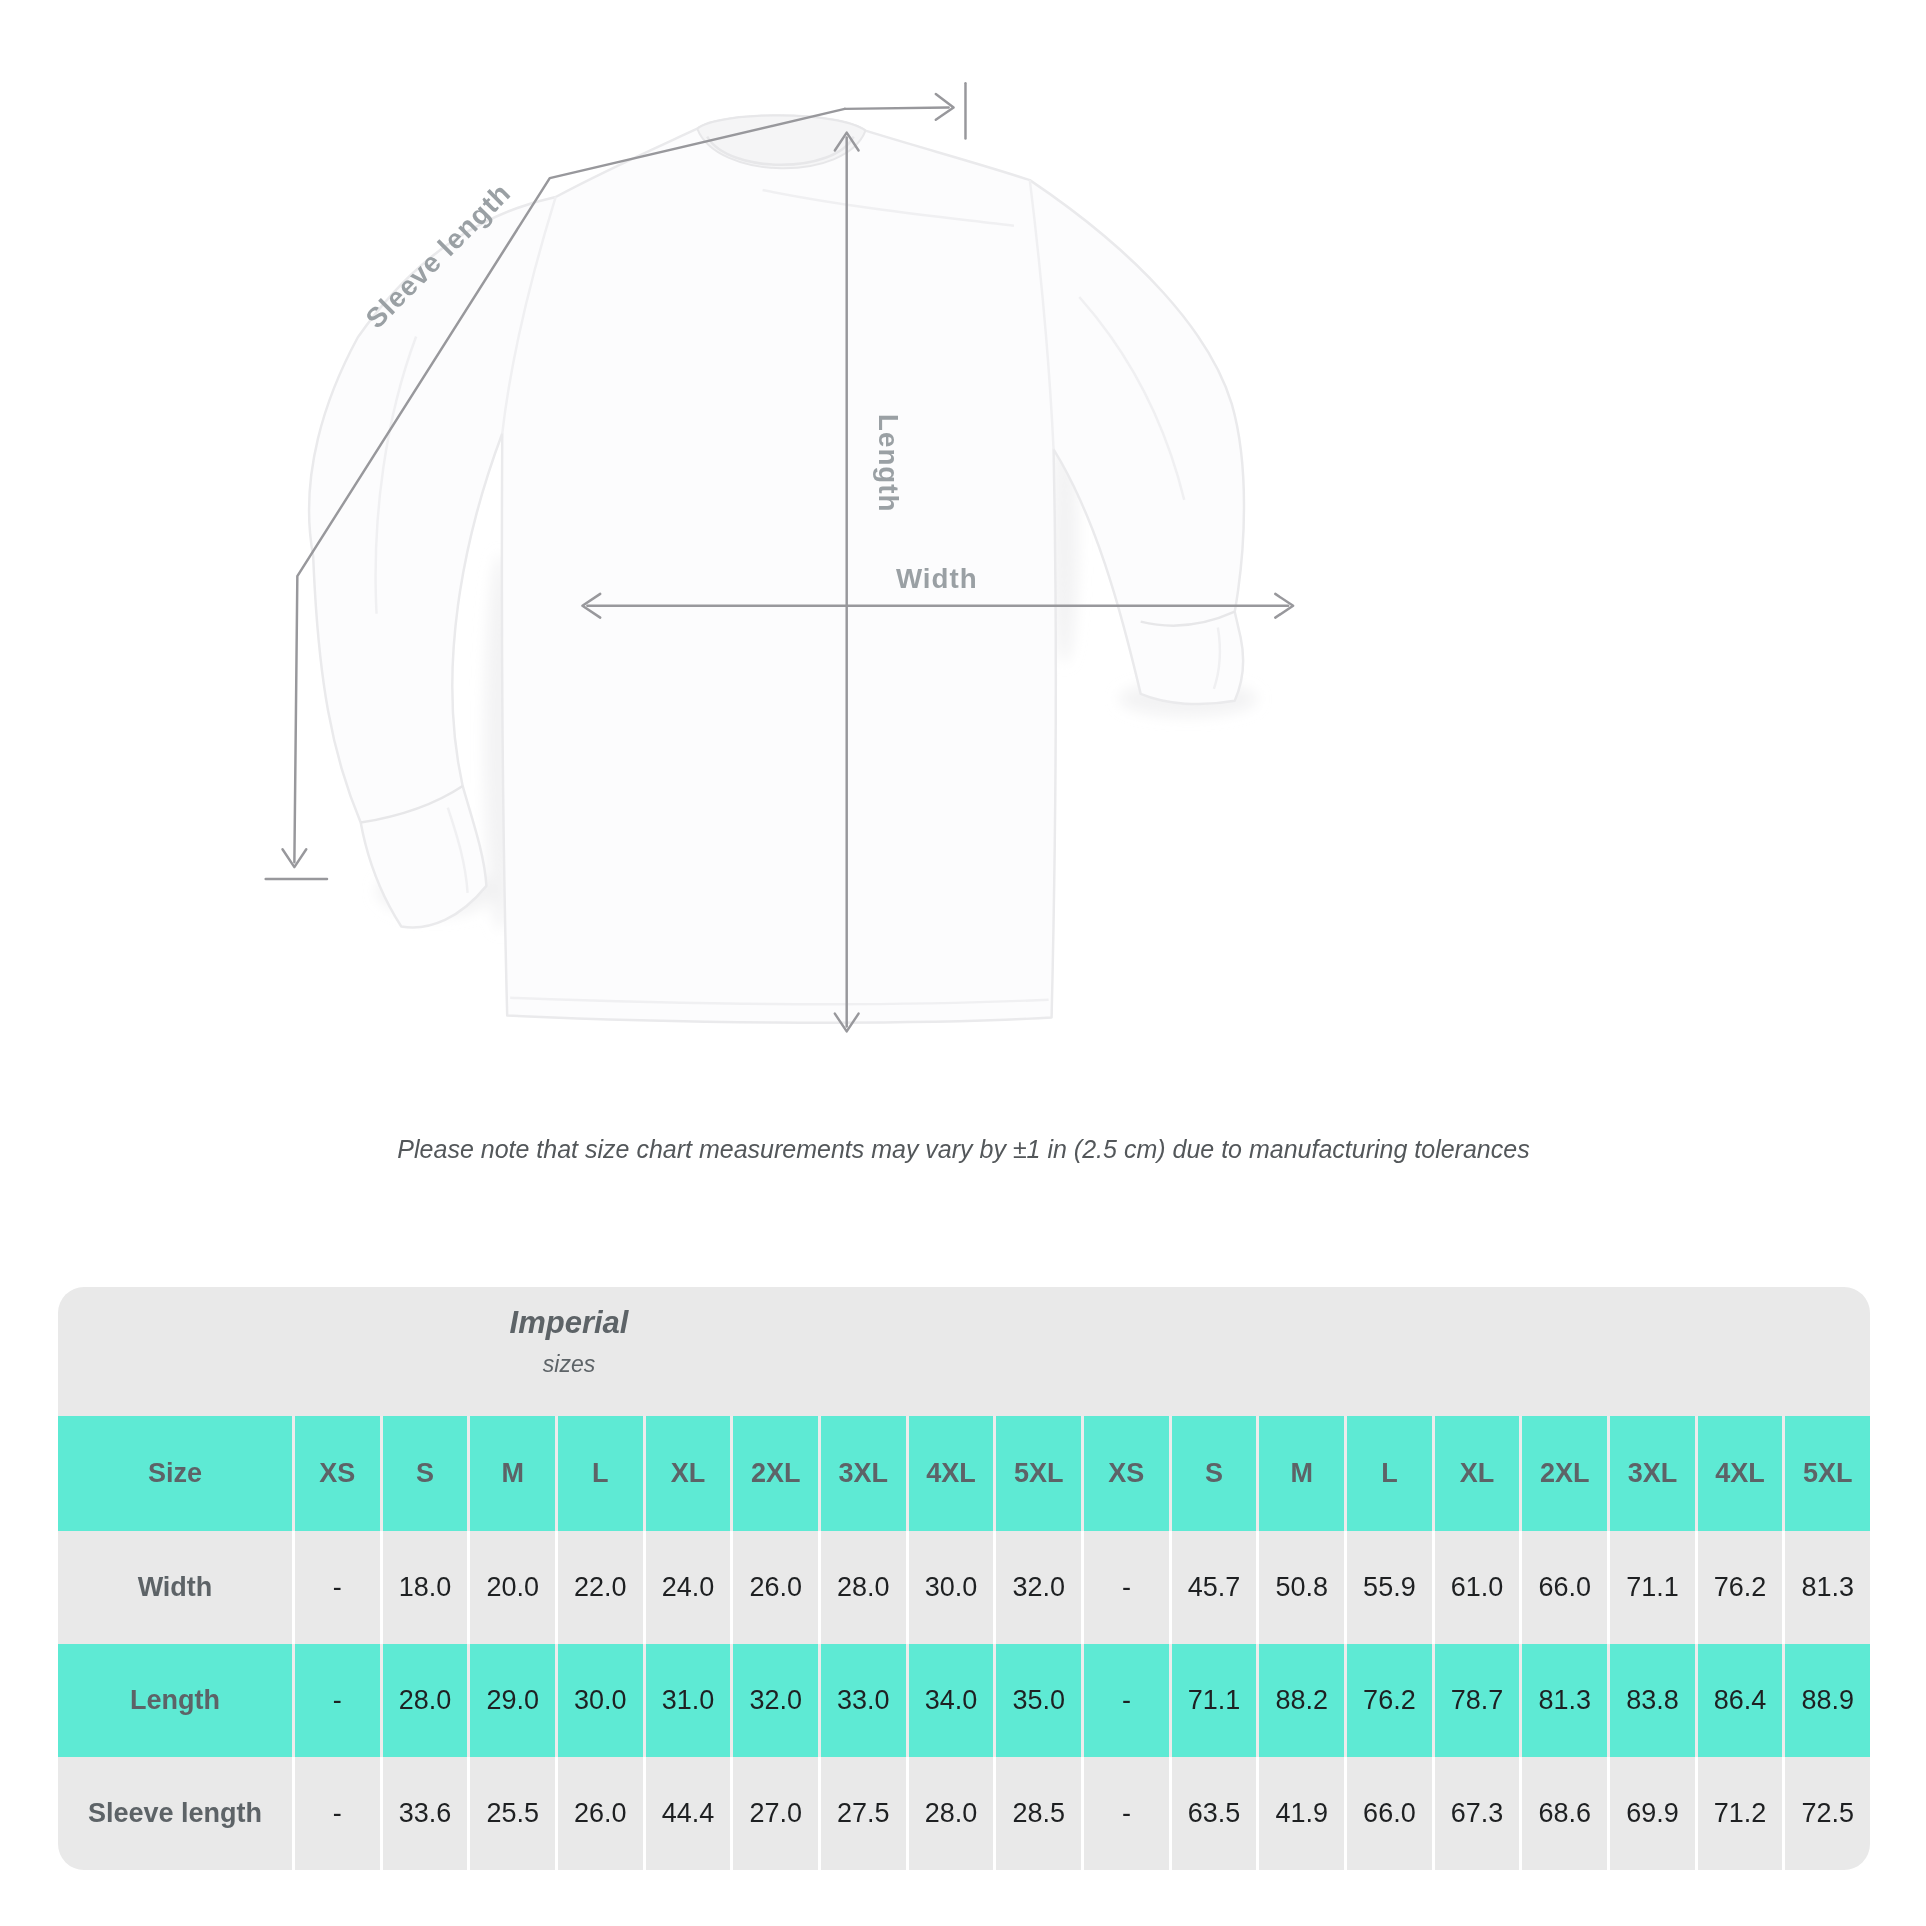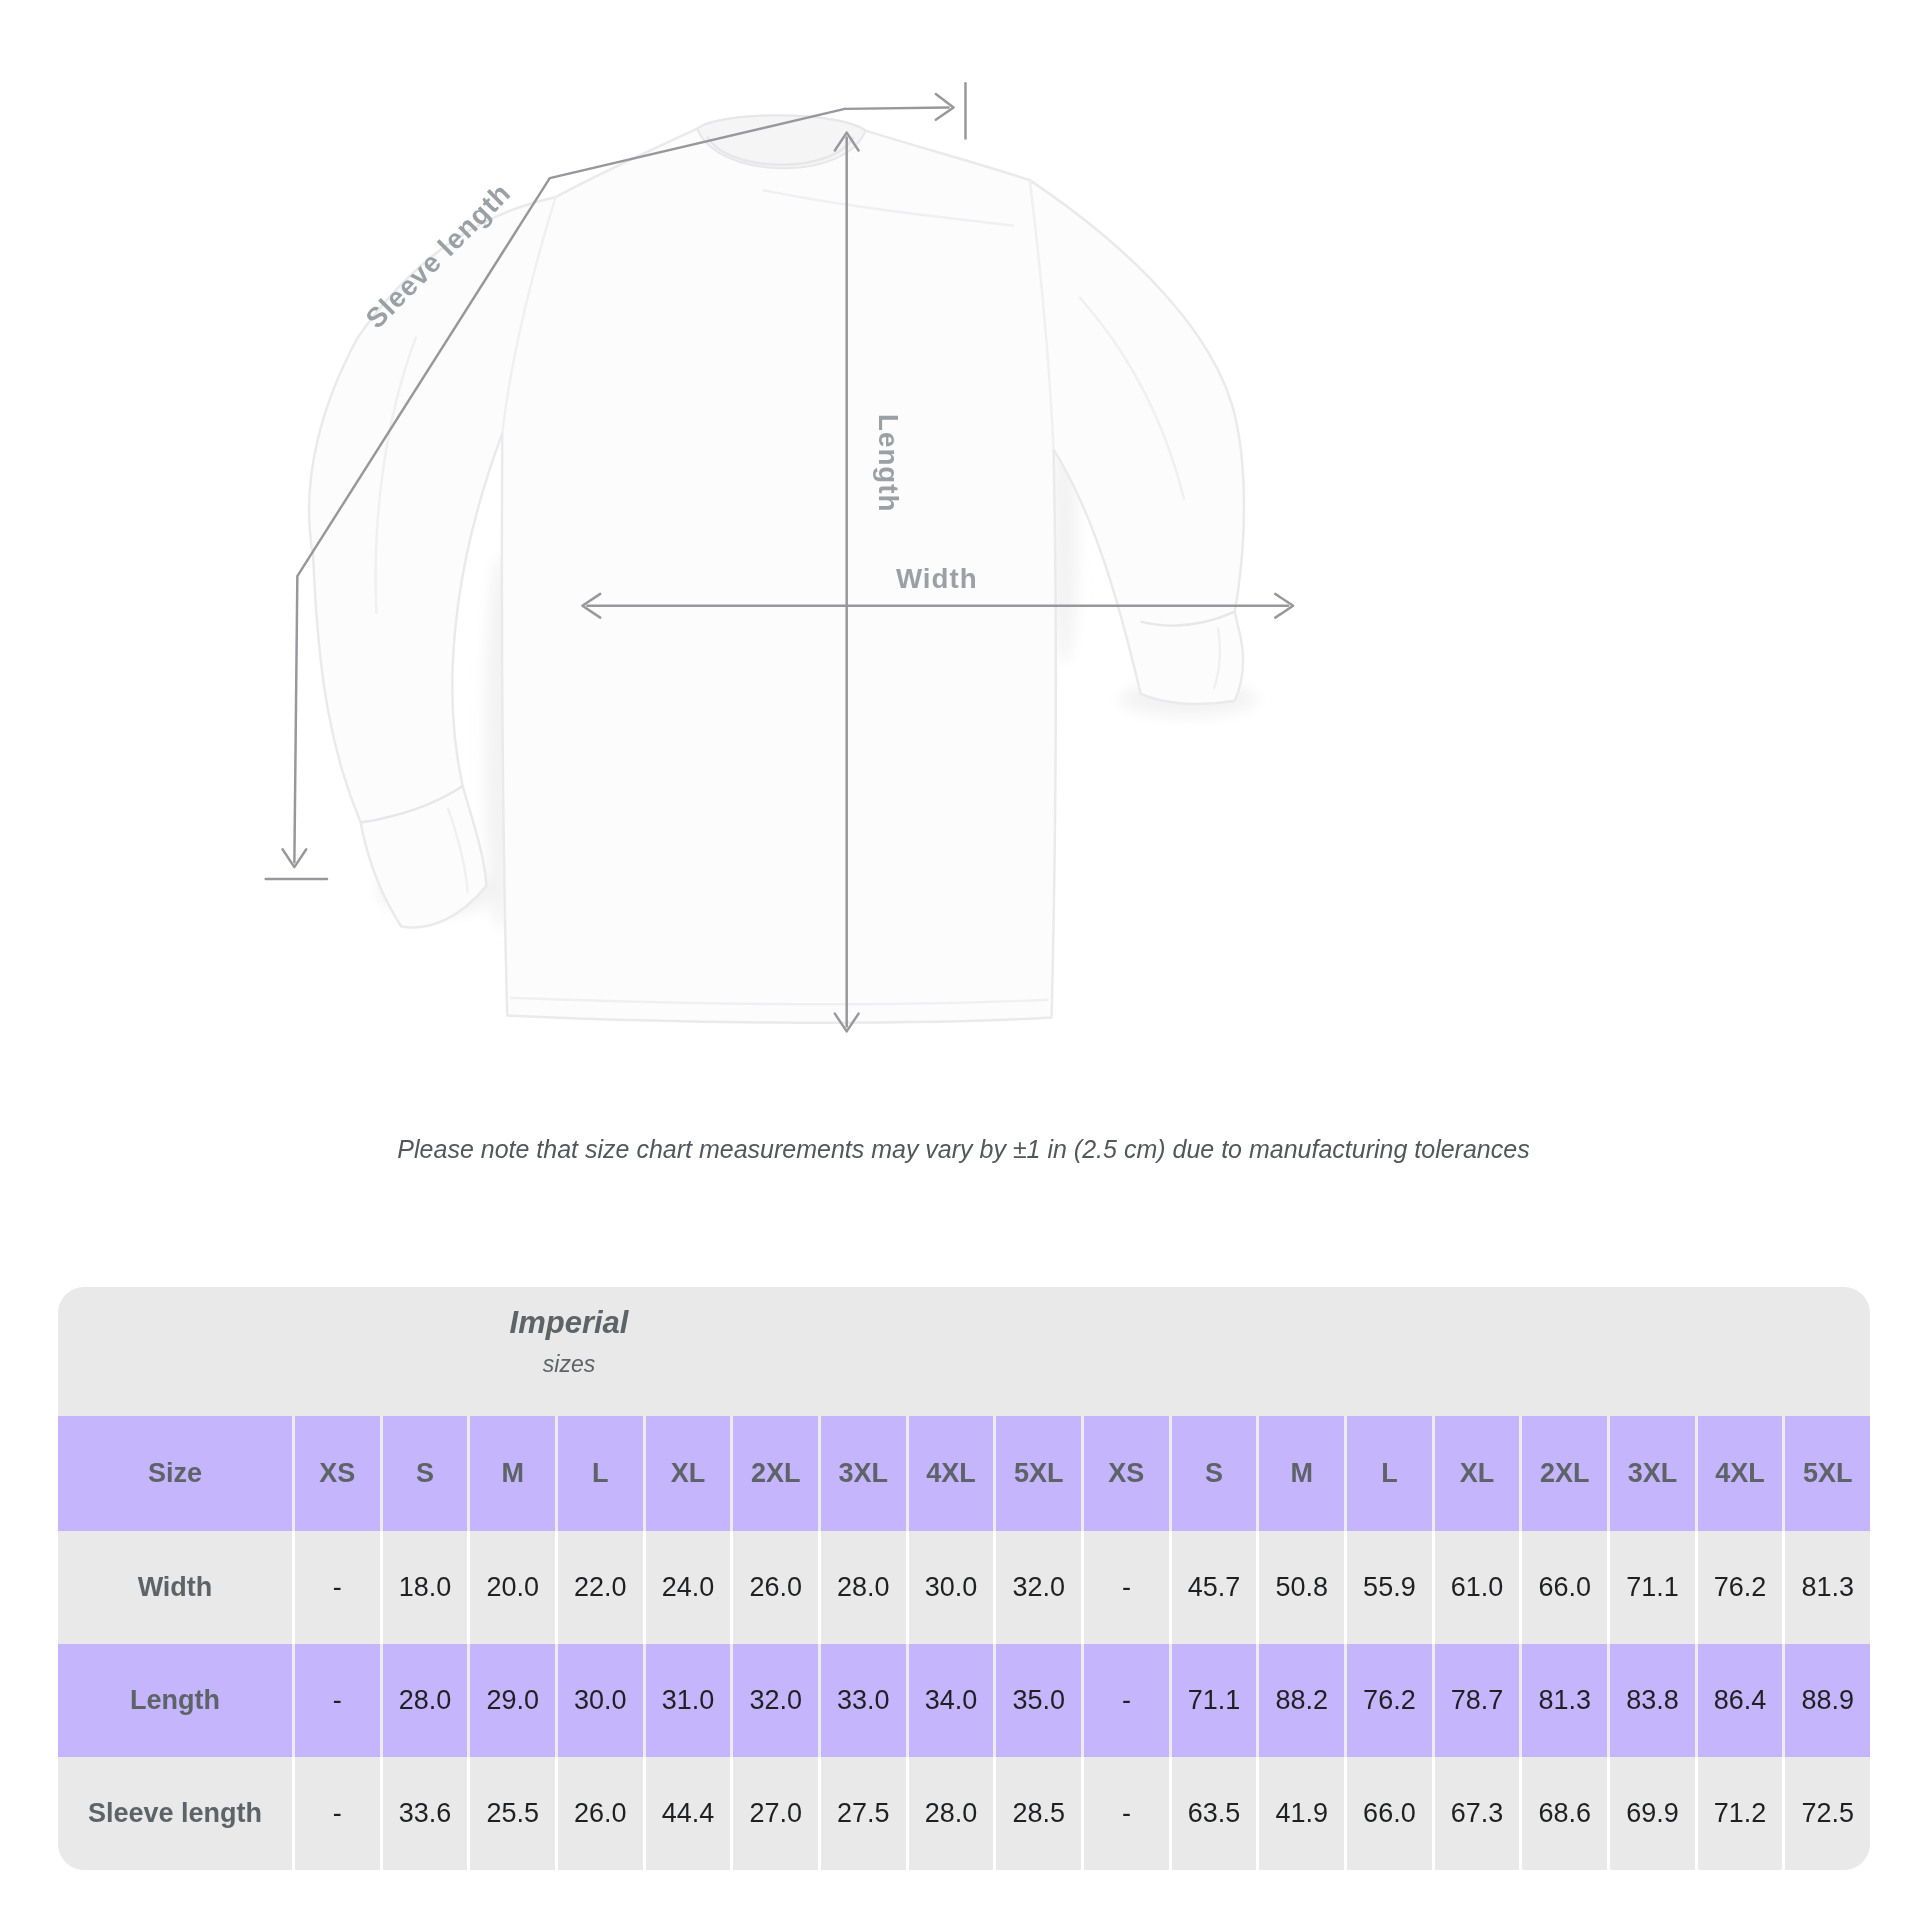--- a/index.html
+++ b/index.html
@@ -29,21 +29,21 @@
               padding-top:18px;}
   .unit-group.imperial{flex:0 0 1022px;}
   .unit-group.metric{flex:1 1 auto;border-left:3px solid rgba(255,255,255,.65);}
   .unit-label{font-size:31px;font-weight:700;font-style:italic;color:var(--header-text);}
   .unit-sublabel{margin-top:10px;font-size:23px;font-style:italic;color:var(--header-text);}
 
   .t-row{display:flex;width:100%;overflow:hidden;}
   .t-row.header-row{height:115px;background:#fff;}
   .t-row.data-row{height:113px;}
   .t-row.gray{background:var(--row-gray);}
-  .t-row.white{background:#c4b5fd;}
+  .t-row.white{background:#5eead4;}
   .t-row.last{border-radius:0 0 26px 26px;}
 
   .cell{flex:1 1 0;display:flex;align-items:center;justify-content:center;
         font-size:27px;color:var(--value-text);border-left:3px solid transparent;}
   .cell.first{border-left:none;flex:0 0 234px;}
   .t-row.gray .cell{border-left-color:#fff;}
   .t-row.white .cell{border-left-color:#ececec;}
   .t-row .cell.first{border-left-color:transparent;}
   .cell.head{font-weight:700;color:var(--header-text);}
   .cell.rowlabel{font-weight:700;color:var(--header-text);}

